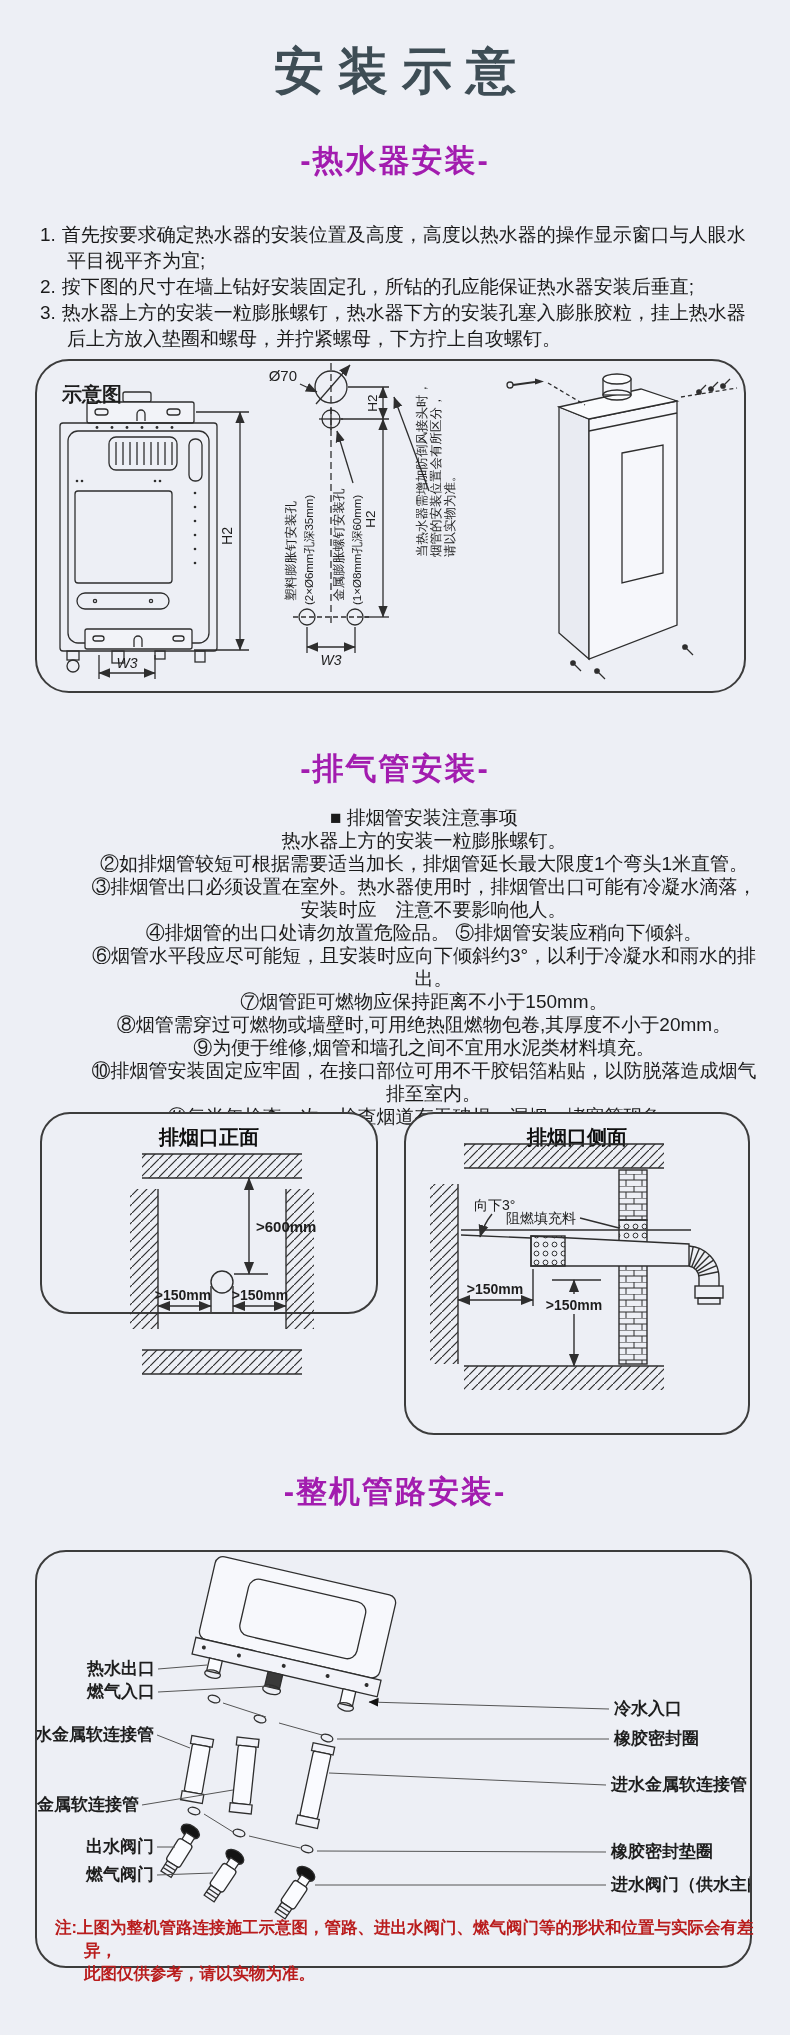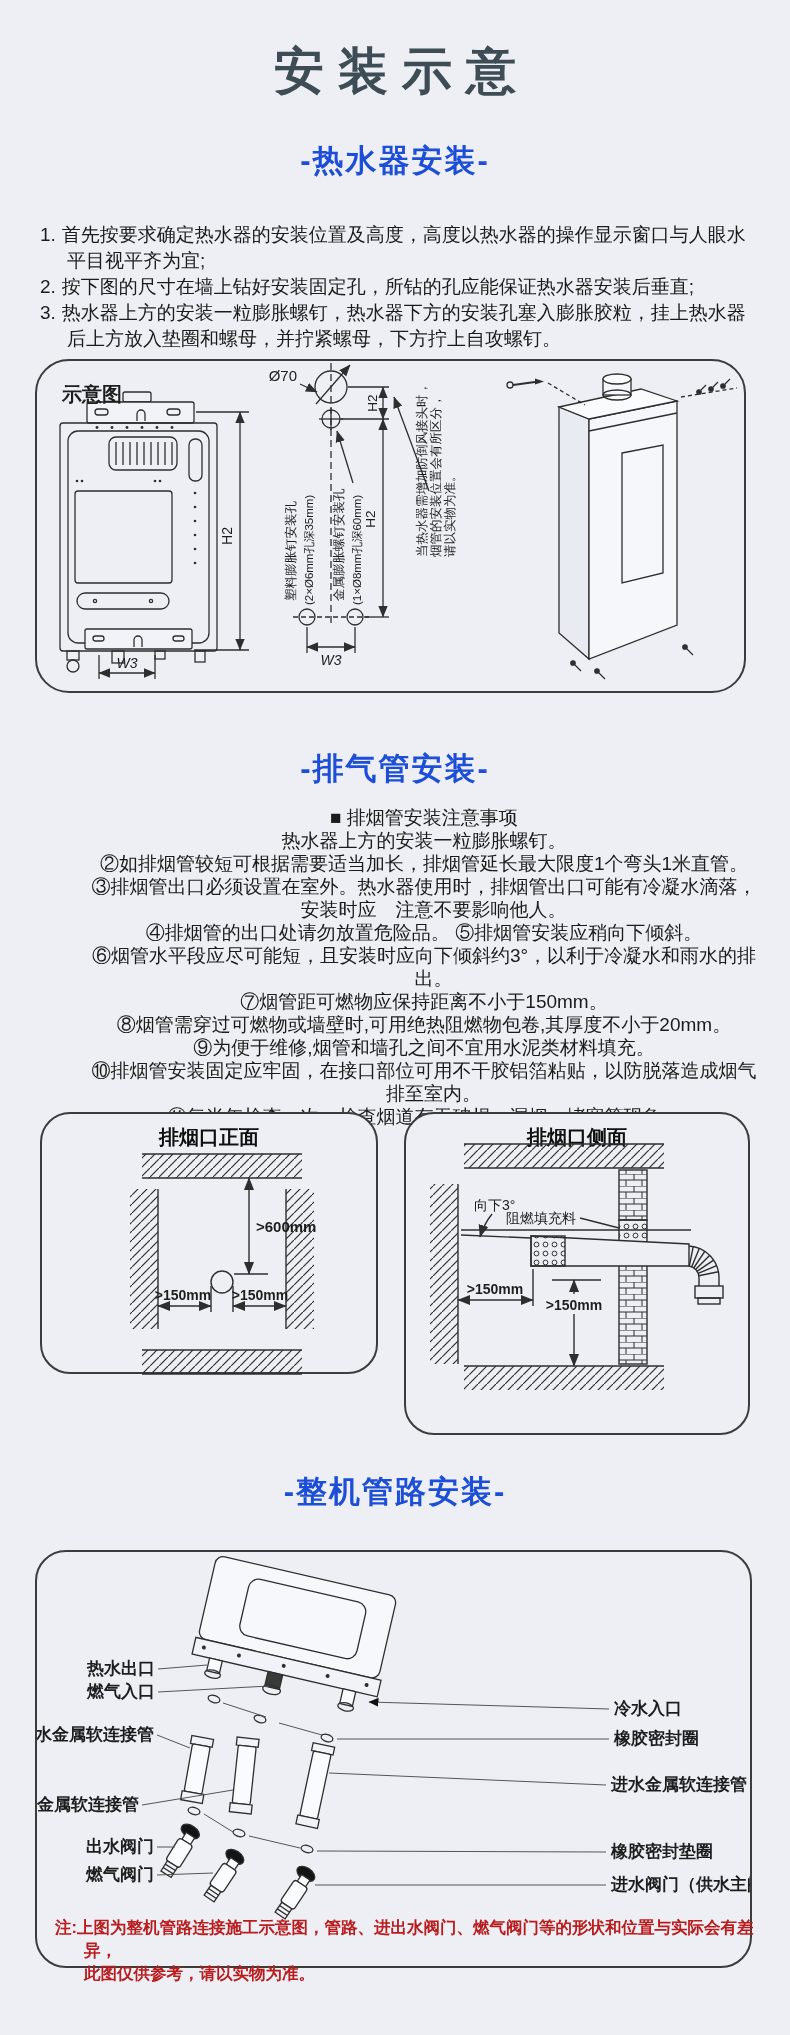--- a/index.html
+++ b/index.html
@@ -2,32 +2,32 @@
 <html><head>
 <meta charset="utf-8">
 <style>
   html,body{margin:0;padding:0;background:#dfe3ec;}
   #canvas{position:relative;width:790px;height:2035px;background:#edeff5;overflow:hidden;
           font-family:"Liberation Sans",sans-serif;color:#1b1b1b;}
   .page-title{position:absolute;top:38px;left:0;width:790px;text-align:center;
      font-family:"Liberation Serif","DejaVu Serif",serif;font-size:50px;font-weight:600;
      color:#3e4d55;letter-spacing:0.28em;text-indent:0.28em;}
   .sec-head{position:absolute;left:0;width:790px;text-align:center;font-size:31px;
-     font-weight:bold;color:#1d4ed8;letter-spacing:2px;}
+     font-weight:bold;color:#a21caf;letter-spacing:2px;}
   #head-heater{top:140px;}
   #head-exhaust{top:748px;}
   #head-piping{top:1471px;}
   .steps{position:absolute;left:40px;top:222px;width:716px;font-size:19px;line-height:26px;}
   .step{padding-left:27px;text-indent:-27px;}
   .step .num{padding-right:6px;}
   .notes{position:absolute;left:86px;top:806px;width:676px;font-size:19px;line-height:23px;text-align:center;}
   .note{padding-left:19px;text-indent:-19px;}
   .dbox{position:absolute;border:2px solid #3c3c3c;background:#edeff5;box-sizing:border-box;}
   #box1{left:35px;top:359px;width:711px;height:334px;border-radius:34px;}
-  #box2{left:40px;top:1112px;width:338px;height:262px;border-radius:30px;}
+  #box2{left:40px;top:1112px;width:338px;height:202px;border-radius:30px;}
   #box3{left:404px;top:1112px;width:346px;height:323px;border-radius:30px;}
   #box4{left:35px;top:1550px;width:717px;height:418px;border-radius:31px;font-weight:bold;}
   .box-title{position:absolute;top:10px;left:0;width:100%;text-align:center;
      font-size:20px;font-weight:bold;color:#101010;}
   .dbox svg{position:absolute;left:0;top:0;}
   .pipe-note{position:absolute;left:18px;top:364px;width:683px;font-size:16.5px;
      line-height:23px;padding-left:29px;text-indent:-29px;color:#b91c1c;}
   svg text{fill:#1d1d1d;font-family:"Liberation Sans",sans-serif;}
 </style>
 </head>

